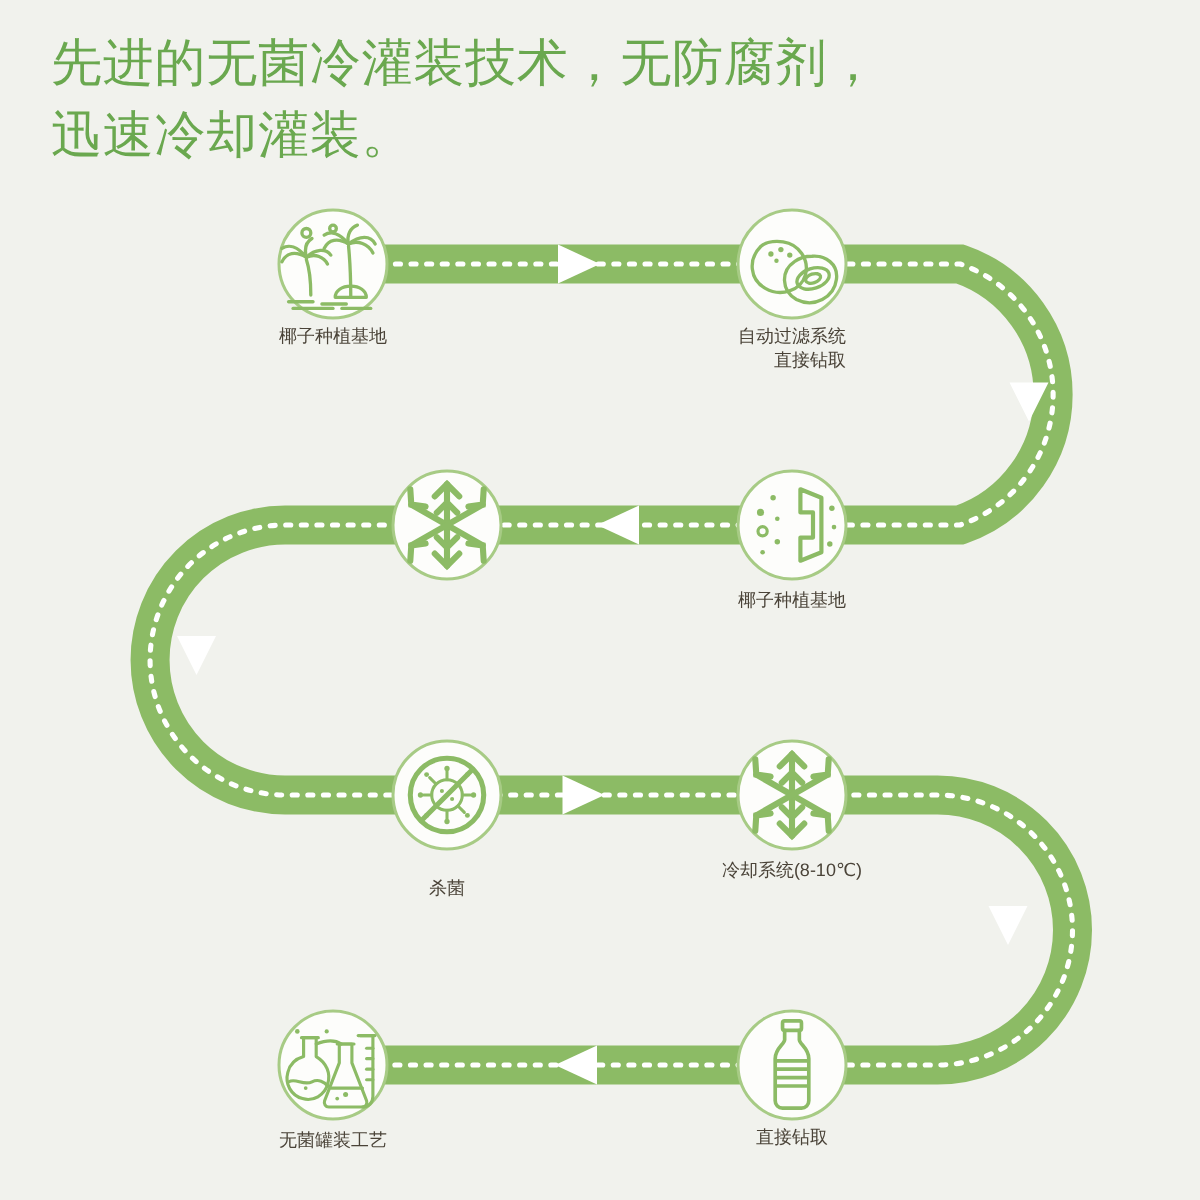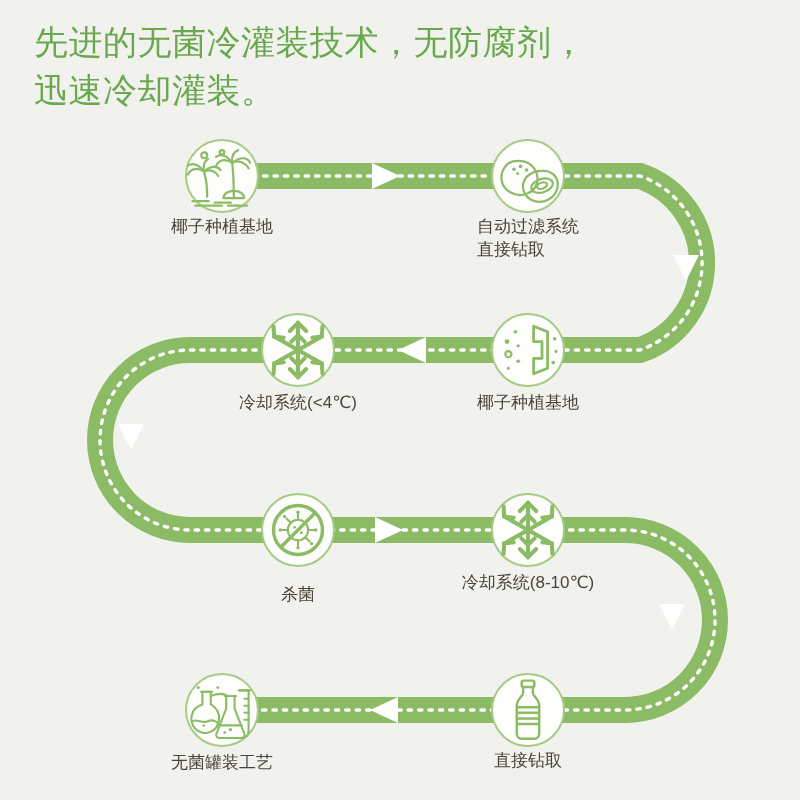--- a/index.html
+++ b/index.html
@@ -39,23 +39,23 @@
   #flow {
     position: absolute;
     left: 0; top: 0;
     width: 800px;
     height: 800px;
   }
 
   
   .node-label {
     position: absolute;
-    text-align: left;
+    text-align: right;
     color: #4a4338;
-    font-size: 17px;
+    font-size: 12px;
     line-height: 1.35;
     white-space: pre-line;
     transform: translateX(-50%);
     font-weight: 400;
   }
 </style>
 </head>
 <body>
 
 <div id="stage">
@@ -270,19 +270,18 @@
     <g>
       <circle cx="222" cy="710" r="36" fill="#fdfdfb" stroke="#a7cb85" stroke-width="2"></circle>
       <use href="#sym-flask" x="187" y="675" width="70" height="70"></use>
     </g>
   </svg>
 
   <div class="node-label" style="left:222px; top:216px;">椰子种植基地</div>
   <div class="node-label" style="left:528px; top:216px;">自动过滤系统
 直接钻取</div>
   <div class="node-label" style="left:528px; top:392px;">椰子种植基地</div>
-  <div class="node-label" style="left:298px; top:392px;">冷却系统(&lt;4℃)</div>
   <div class="node-label" style="left:298px; top:584px;">杀菌</div>
   <div class="node-label" style="left:528px; top:572px;">冷却系统(8-10℃)</div>
   <div class="node-label" style="left:528px; top:750px;">直接钻取</div>
   <div class="node-label" style="left:222px; top:752px;">无菌罐装工艺</div>
 
 </div>
 
 </body></html>

